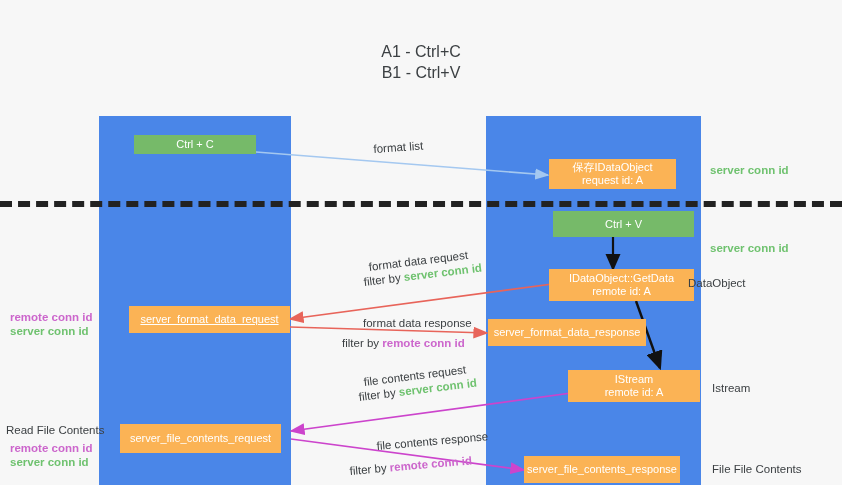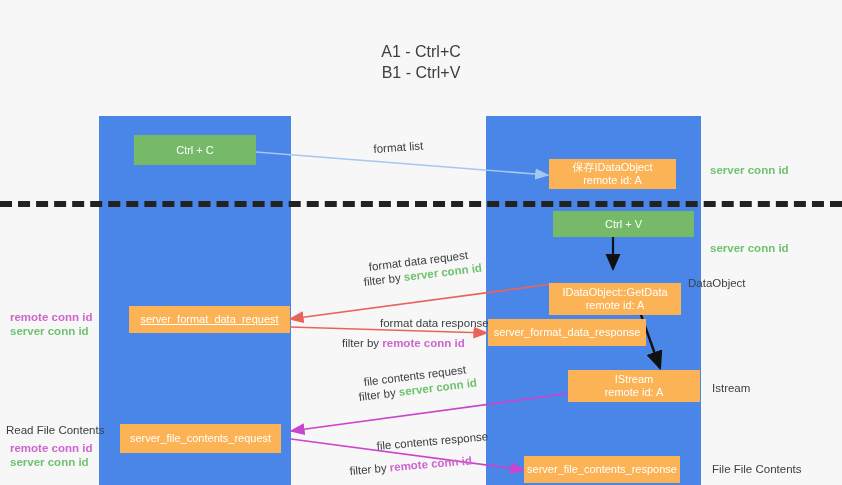--- a/index.html
+++ b/index.html
@@ -149,49 +149,49 @@
 
     <line x1="290" y1="296" x2="487" y2="302" stroke="#e8645a" stroke-width="1.7" marker-end="url(#ah-red)"></line>
 
     <line x1="586" y1="360" x2="291" y2="400" stroke="#cc44cc" stroke-width="1.7" marker-end="url(#ah-magenta)"></line>
 
     <line x1="291" y1="408" x2="524" y2="439" stroke="#cc44cc" stroke-width="1.7" marker-end="url(#ah-magenta)"></line>
   </svg>
 
   <div class="divider" style="top:170px; width:842px;"></div>
 
-  <div class="box green" style="left:134px; top:104px; width:122px; height:30px;">Ctrl + C</div>
+  <div class="box green" style="left:134px; top:104px; width:122px; height:19px;">Ctrl + C</div>
 
   <div class="box orange" style="left:129px; top:275px; width:161px; height:27px;text-decoration:underline;">server_format_data_request</div>
 
   <div class="box orange" style="left:120px; top:393px; width:161px; height:29px;text-align:center;">server_file_contents_request</div>
 
   <div class="box orange" style="left:549px; top:128px; width:127px; height:30px;">保存IDataObject
-remote id: A</div>
+request id: A</div>
 
   <div class="box green" style="left:553px; top:180px; width:141px; height:26px;">Ctrl + V</div>
 
-  <div class="box orange" style="left:549px; top:252px; width:132px; height:32px;">IDataObject::GetData
+  <div class="box orange" style="left:549px; top:238px; width:145px; height:32px;">IDataObject::GetData
 remote id: A</div>
 
   <div class="box orange" style="left:488px; top:288px; width:158px; height:27px;">server_format_data_response</div>
 
   <div class="box orange" style="left:568px; top:339px; width:132px; height:32px;">IStream
 remote id: A</div>
 
   <div class="box orange" style="left:524px; top:425px; width:156px; height:27px;">server_file_contents_response</div>
 
   <div class="edge-label" style="left:373px; top:111px; transform:rotate(-4deg); transform-origin:left top;">format list</div>
 
   <div class="edge-label" style="left:368px; top:229px; transform:rotate(-7deg); transform-origin:left top;">format data request</div>
   <div class="edge-label" style="left:363px; top:244px; transform:rotate(-7deg); transform-origin:left top;">
     <span>filter by </span><span class="g">server conn id</span>
   </div>
 
-  <div class="edge-label" style="left:380px; top:285px;">format data response</div>
+  <div class="edge-label" style="left:363px; top:285px;">format data response</div>
   <div class="edge-label" style="left:342px; top:305px;">
     <span>filter by </span><span class="p">remote conn id</span>
   </div>
 
   <div class="edge-label" style="left:363px; top:344px; transform:rotate(-7deg); transform-origin:left top;">file contents request</div>
   <div class="edge-label" style="left:358px; top:359px; transform:rotate(-7deg); transform-origin:left top;">
     <span>filter by </span><span class="g">server conn id</span>
   </div>
 
   <div class="edge-label" style="left:376px; top:408px; transform:rotate(-5deg); transform-origin:left top;">file contents response</div>

